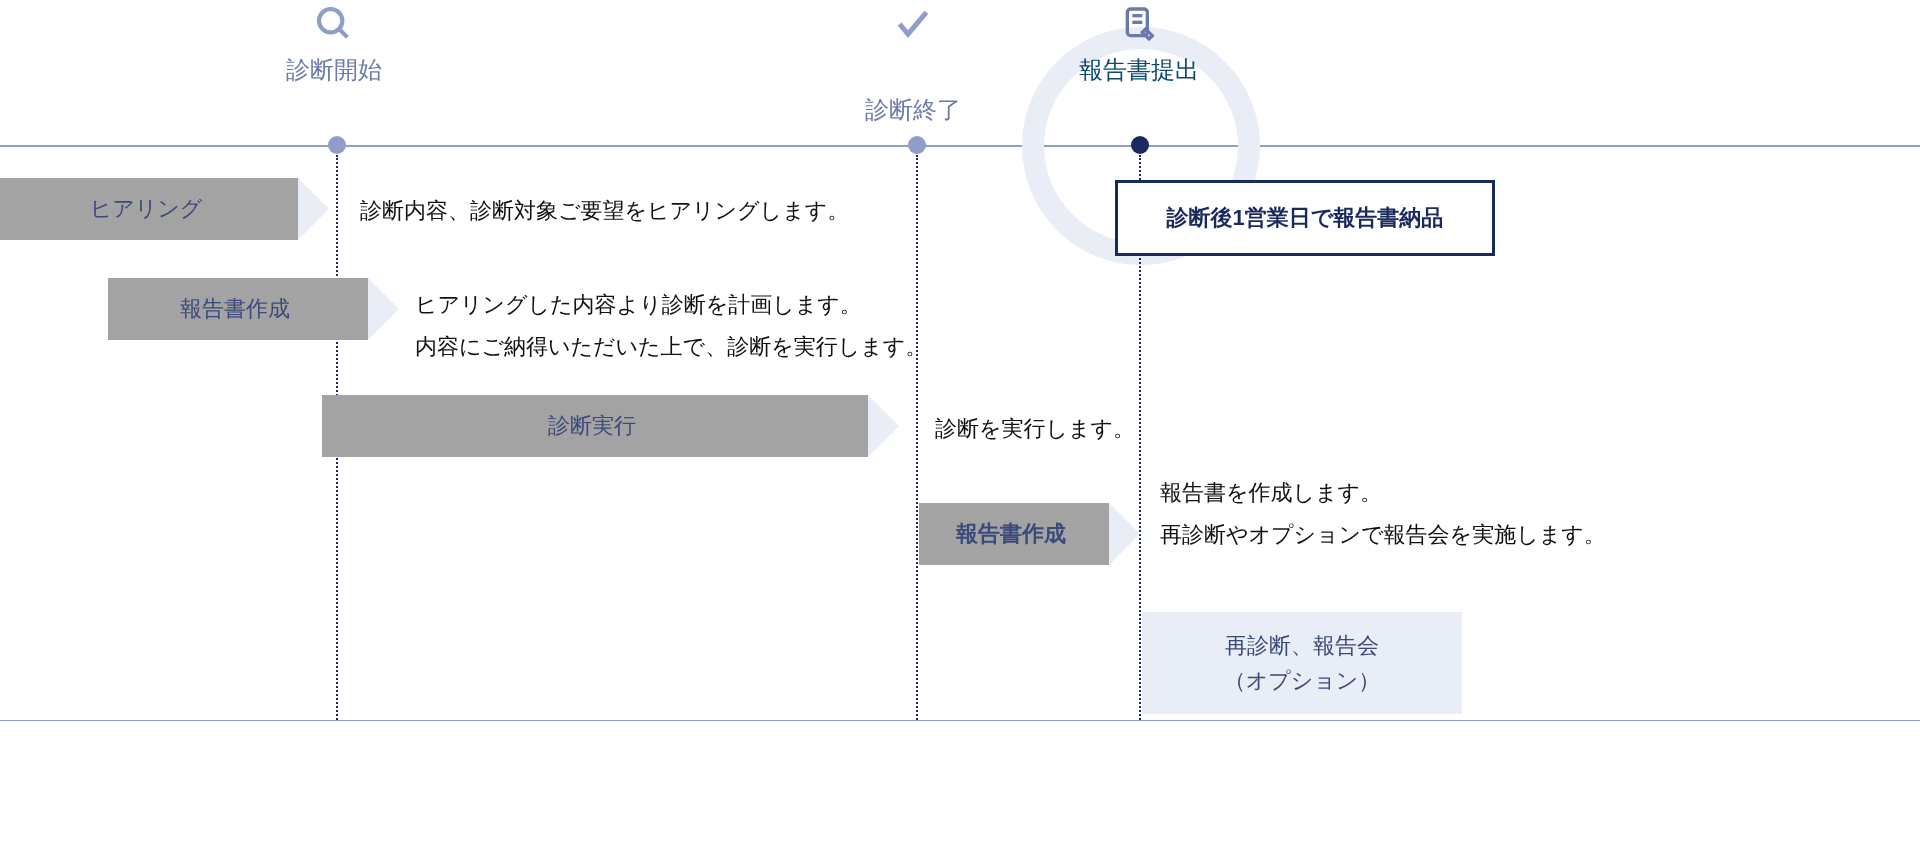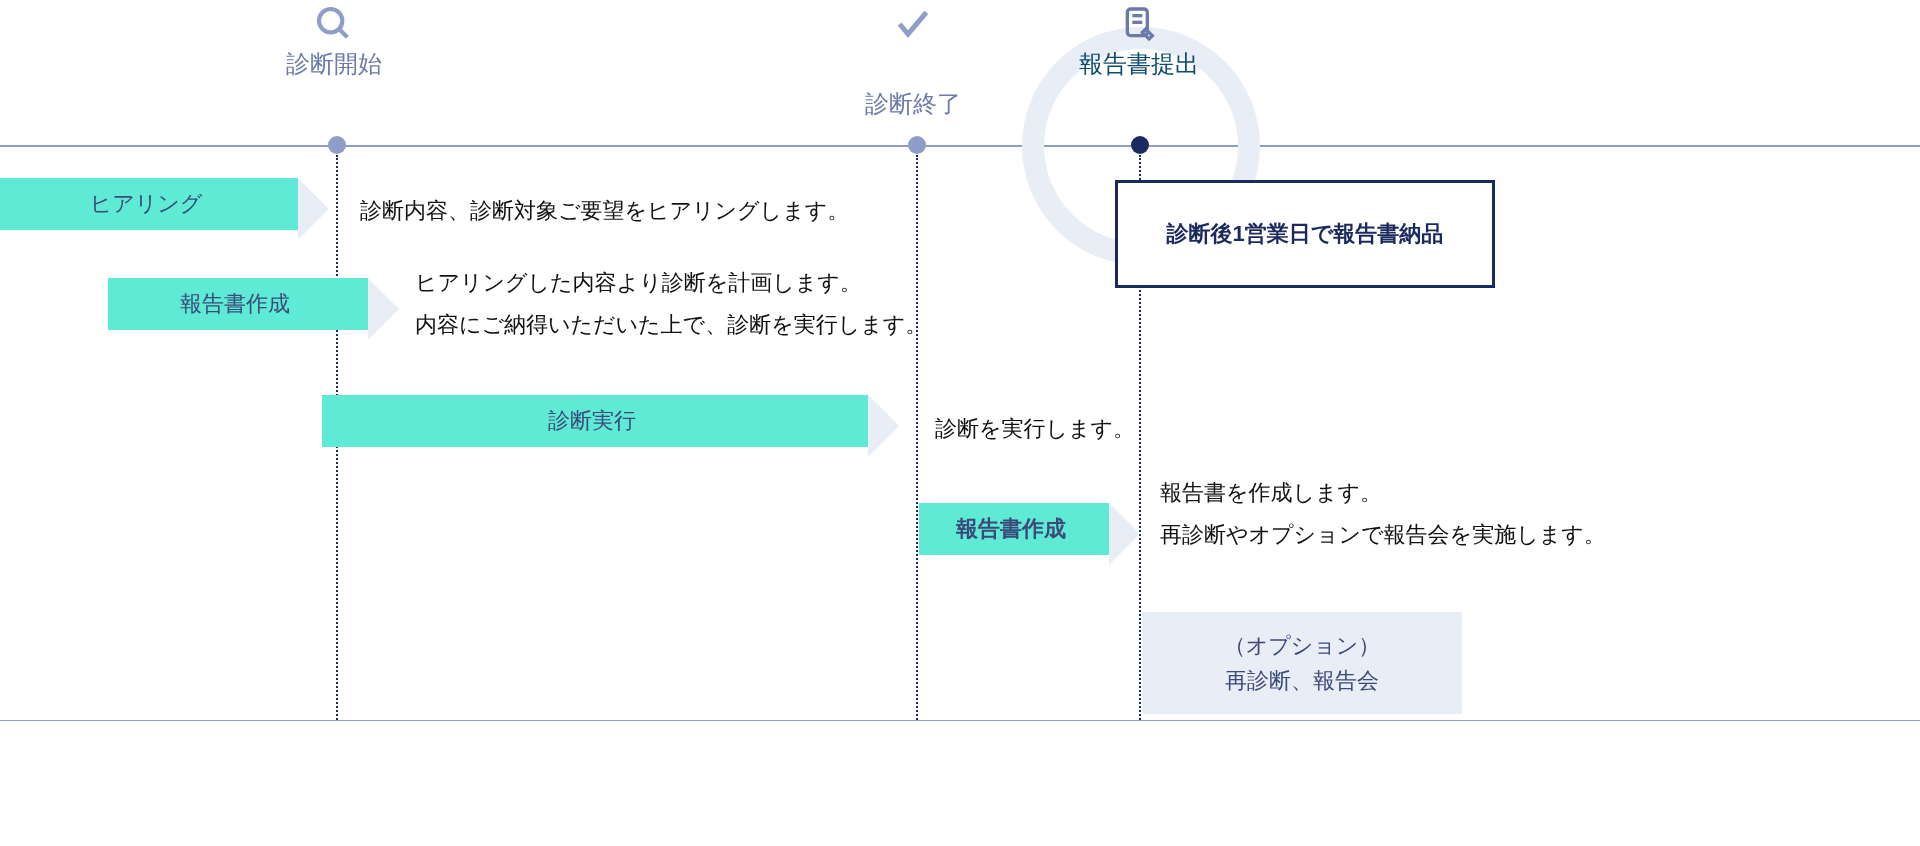--- a/index.html
+++ b/index.html
@@ -6,21 +6,21 @@
     body { width: 1920px; height: 846px; font-family: "Hiragino Sans", "Yu Gothic", sans-serif; background: #fff; position: relative; }
 
     
     .timeline-line { position: absolute; top: 145px; left: 0; width: 100%; height: 2px; background: #8f9dc9; }
     .bottom-line   { position: absolute; top: 720px; left: 0; width: 100%; height: 1px; background: #8f9dc9; }
 
     
     .milestone { position: absolute; top: 0; display: flex; flex-direction: column; align-items: center; }
     .milestone .icon { width: 48px; height: 48px; display: flex; align-items: center; justify-content: center; color: #8f9dc9; }
     .milestone .icon svg { width: 40px; height: 40px; }
-    .milestone-label { font-size: 24px; color: #6b7aa8; }
+    .milestone-label { font-size: 24px; color: #6b7aa8; margin-top: 6px; }
     .milestone-label.dark { color: #0c4a6e; }
     .dot { position: absolute; top: 136px; width: 18px; height: 18px; border-radius: 50%; background: #8f9dc9; }
     .dot.dark { background: #1a2a5e; }
 
     
     .ring {
       position: absolute;
       top: 27px;
       width: 238px; height: 238px;
       border-radius: 50%;
@@ -33,22 +33,22 @@
       position: absolute;
       top: 155px;
       width: 0;
       border-left: 2px dotted #1a2a5e;
       height: 565px;
     }
 
     
     .step {
       position: absolute;
-      height: 52px;
-      background: #5eead4;
+      height: 62px;
+      background: #a3a3a3;
       color: #3b4a7a;
       font-size: 22px;
       display: flex;
       align-items: center;
       justify-content: center;
       padding: 0 30px 0 24px;
     }
     .step::after {
       content: "";
       position: absolute;
@@ -66,21 +66,21 @@
       font-size: 22px;
       color: #111;
       line-height: 1.9;
     }
 
     
     .callout {
       position: absolute;
       border: 3px solid #1a2a5e;
       background: #fff;
-      padding: 36px 28px;
+      padding: 20px 28px;
       width: 380px;
       text-align: center;
     }
     .callout-title { color: #1a2a5e; font-size: 22px; font-weight: 700; }
     .callout-body  { color: #3b4a7a; font-size: 18px; margin-top: 12px; line-height: 1.9; text-align: left; }
 
     
     .option-box {
       position: absolute;
       background: #e8edf6;
@@ -138,34 +138,34 @@
 <div class="vline" style="left: 1139px;"></div>
 
 <div class="step" style="left: 0px; top: 178px; width: 298px;">
   <span>ヒアリング</span>
 </div>
 <div class="desc" style="left: 360px; top: 190px;">診断内容、診断対象ご要望をヒアリングします。</div>
 
 <div class="step" style="left: 108px; top: 278px; width: 260px;">
   <span>報告書作成</span>
 </div>
-<div class="desc" style="left: 415px; top: 262px; white-space: pre-line;">ヒアリングした内容より診断を計画します。
+<div class="desc" style="left: 415px; top: 284px; white-space: pre-line;">ヒアリングした内容より診断を計画します。
 内容にご納得いただいた上で、診断を実行します。</div>
 
 <div class="step" style="left: 322px; top: 395px; width: 546px;">
   <span>診断実行</span>
 </div>
 <div class="desc" style="left: 935px; top: 408px;">診断を実行します。</div>
 
 <div class="step" style="left: 919px; top: 503px; width: 190px; font-weight: bold;">
   <span>報告書作成</span>
 </div>
 <div class="desc" style="left: 1160px; top: 472px; white-space: pre-line;">報告書を作成します。
 再診断やオプションで報告会を実施します。</div>
 
 <div class="callout" style="left: 1115px; top: 180px;">
   <div class="callout-title">診断後1営業日で報告書納品</div>
 </div>
 
 <div class="option-box" style="left: 1142px; top: 612px;">
+  <div>再診断、報告会</div>
   <div>（オプション）</div>
-  <div>再診断、報告会</div>
 </div>
 
 </body></html>

